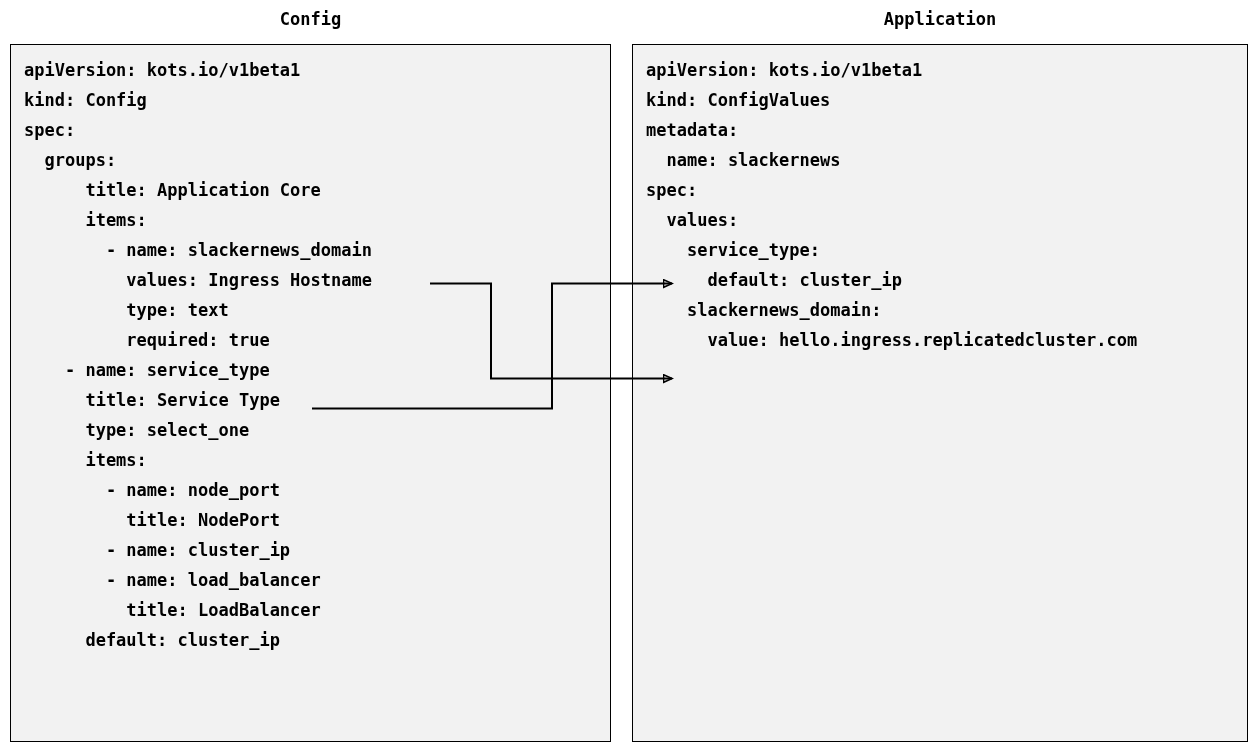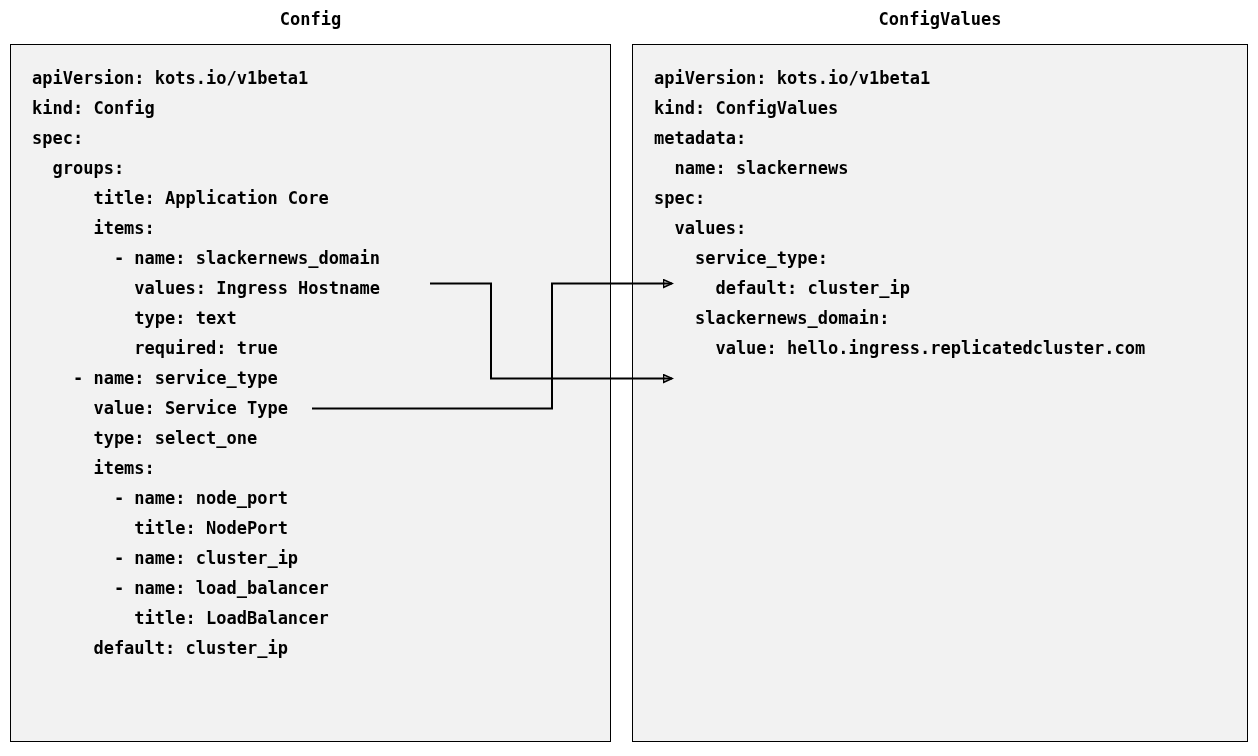--- a/index.html
+++ b/index.html
@@ -45,21 +45,21 @@
     overflow: hidden;
   }
   #panel-config  { left: 10px;  top: 44px; width: 601px; height: 698px; }
   #panel-values  { left: 632px; top: 44px; width: 616px; height: 698px; }
 
   .yaml {
     position: absolute;
     left: 0;
     top: 0;
     padding: 10px 0 0 0;
-    margin: 8px;
+    margin: 0;
   }
   .yaml-line {
     font-family: "DejaVu Sans Mono", "Liberation Mono", monospace;
     font-weight: bold;
     font-size: 17px;
     line-height: 30px;
     height: 30px;
     color: #000000;
     white-space: pre;
     padding-left: 13px;
@@ -75,36 +75,36 @@
     pointer-events: none;
   }
 </style>
 </head>
 <body>
 
 <div class="stage">
 
   <div class="panel-title" id="title-config">Config</div>
 
-  <div class="panel-title" id="title-values">ConfigValues</div>
+  <div class="panel-title" id="title-values">Application</div>
 
   <div class="panel" id="panel-config">
     <div class="yaml" id="yaml-config">
         <div class="yaml-line">apiVersion: kots.io/v1beta1</div>
         <div class="yaml-line">kind: Config</div>
         <div class="yaml-line">spec:</div>
         <div class="yaml-line">  groups:</div>
         <div class="yaml-line">      title: Application Core</div>
         <div class="yaml-line">      items:</div>
         <div class="yaml-line">        - name: slackernews_domain</div>
         <div class="yaml-line">          values: Ingress Hostname</div>
         <div class="yaml-line">          type: text</div>
         <div class="yaml-line">          required: true</div>
         <div class="yaml-line">    - name: service_type</div>
-        <div class="yaml-line">      value: Service Type</div>
+        <div class="yaml-line">      title: Service Type</div>
         <div class="yaml-line">      type: select_one</div>
         <div class="yaml-line">      items:</div>
         <div class="yaml-line">        - name: node_port</div>
         <div class="yaml-line">          title: NodePort</div>
         <div class="yaml-line">        - name: cluster_ip</div>
         <div class="yaml-line">        - name: load_balancer</div>
         <div class="yaml-line">          title: LoadBalancer</div>
         <div class="yaml-line">      default: cluster_ip</div>
       </div>
   </div>

